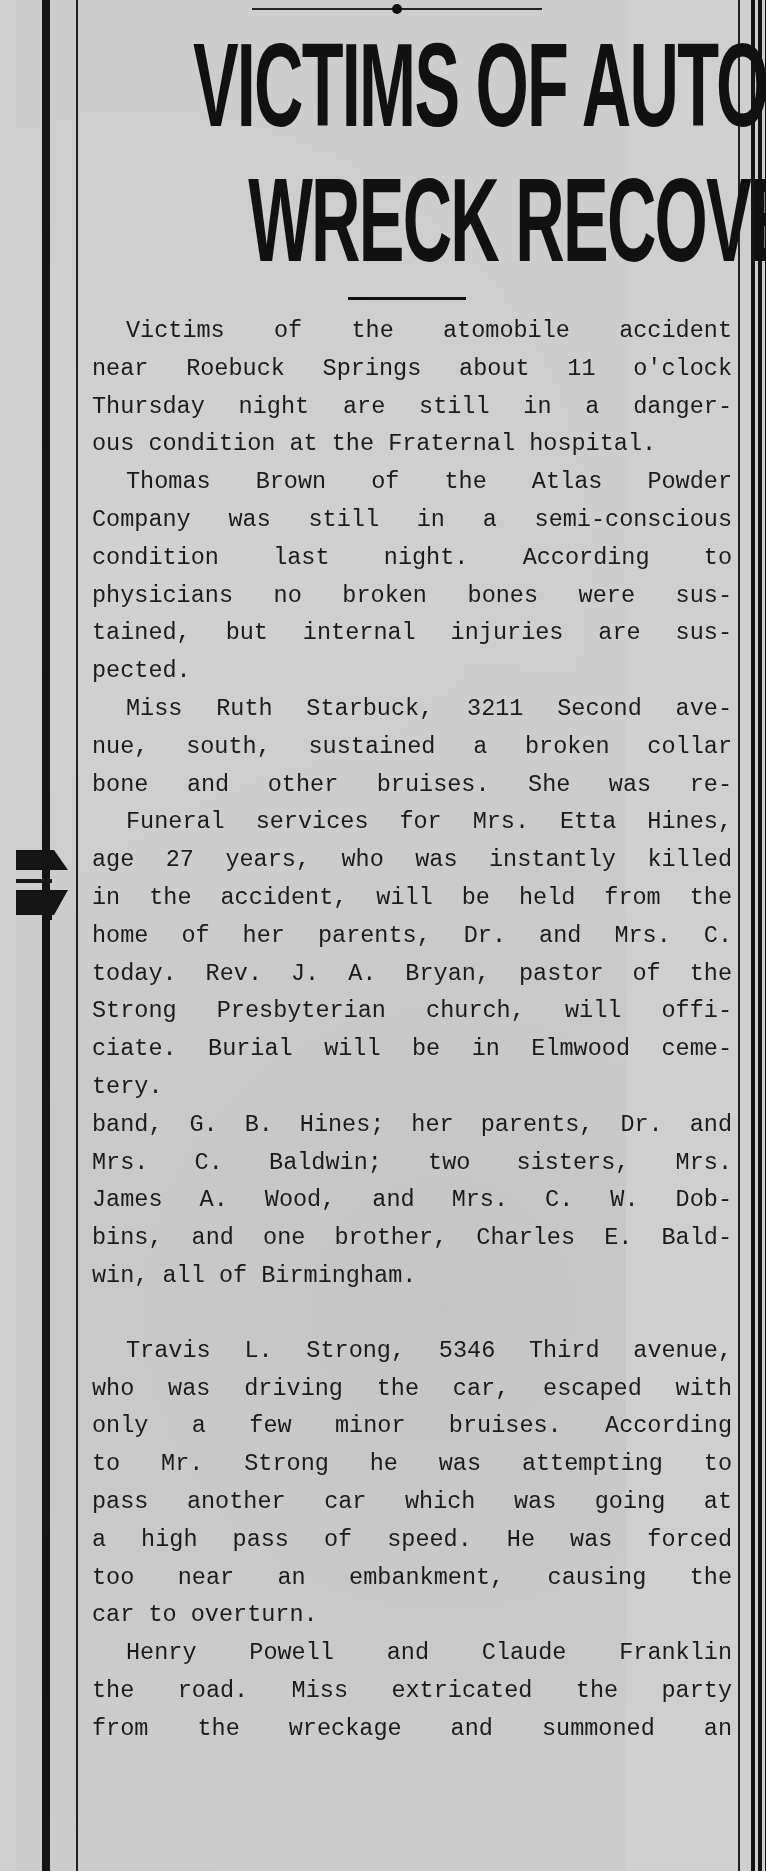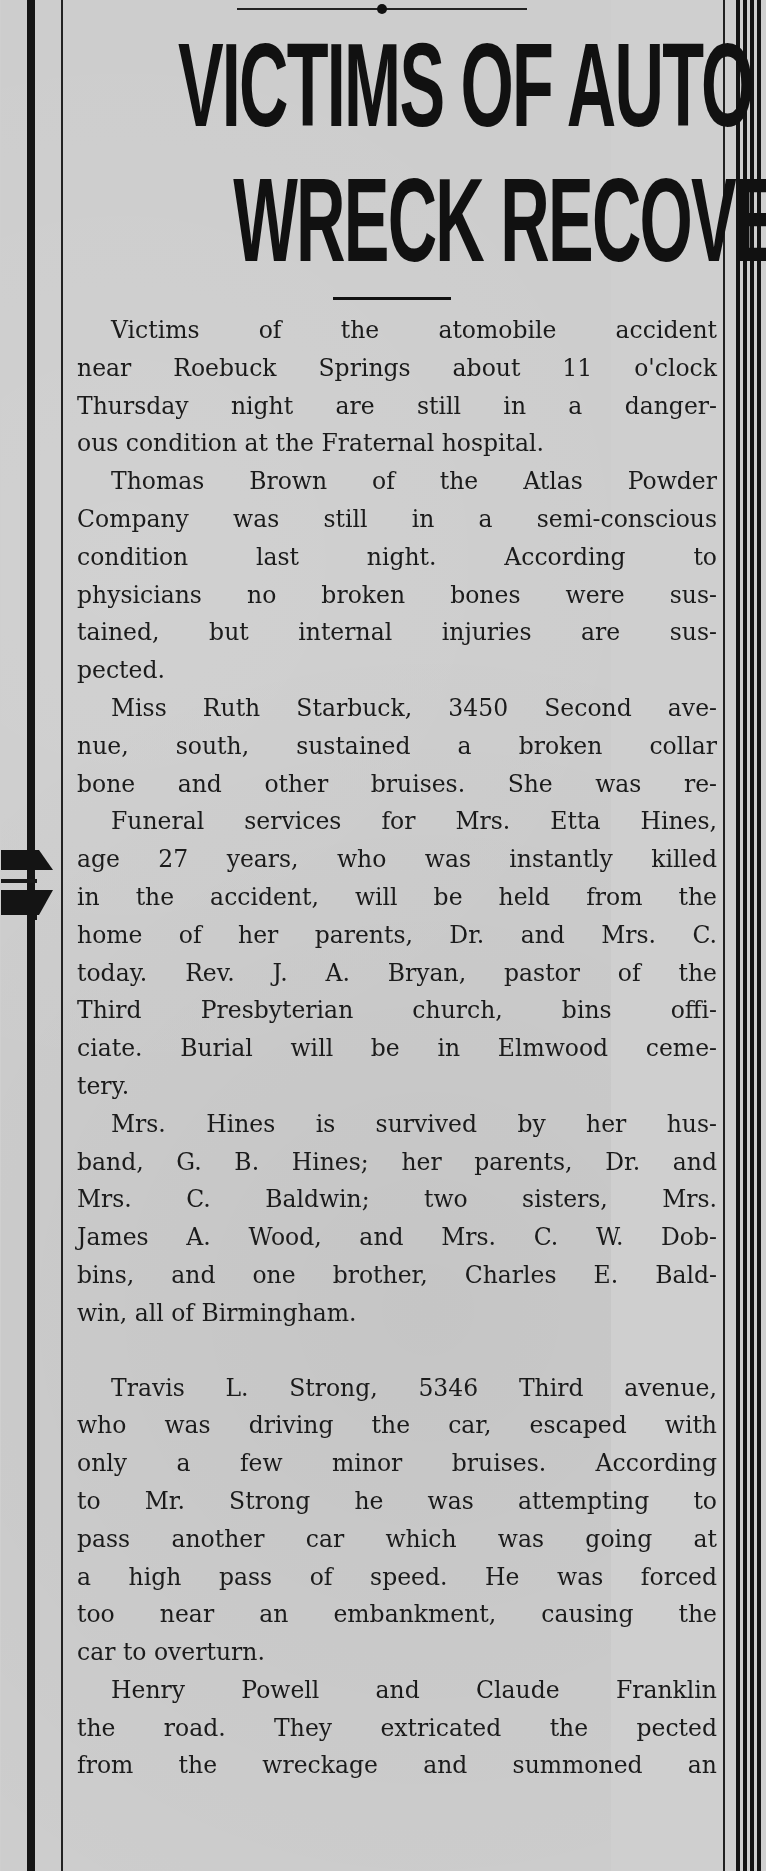--- a/index.html
+++ b/index.html
@@ -10,21 +10,21 @@
       width: 766px;
       height: 1871px;
       background: #cfcfcf;
       position: relative;
       overflow: hidden;
       font-family: "DejaVu Serif", serif;
       color: #1a1a1a;
     }
     .page {
       position: absolute;
-      left: 1px; top: 0;
+      left: 16px; top: 0;
       width: 610px; height: 1871px;
       background:
         radial-gradient(circle at 20% 30%, rgba(255,255,255,0.08), transparent 40%),
         radial-gradient(circle at 70% 70%, rgba(0,0,0,0.04), transparent 50%),
         #cdcdcd;
     }
     
     .rule-left-thick {
       position: absolute;
       left: 26px; top: 0;
@@ -104,20 +104,21 @@
       font-family: "DejaVu Serif", serif;
       font-size: 23.5px;
       line-height: 37.8px;
       color: #1b1b1b;
       text-align: justify;
     }
     .article p {
       margin: 0;
       text-indent: 34px;
       text-align-last: left;
+      font-family: Liberation Mono, monospace;
     }
     .article p .ln {
       display: block;
       text-align: justify;
       text-align-last: justify;
       white-space: nowrap;
     }
     .article p .ln.last {
       text-align-last: left;
     }
@@ -168,52 +169,51 @@
       </p>
       <p style="text-indent: 0px;">
         <span class="ln first">Thomas Brown of the Atlas Powder</span>
         <span class="ln">Company was still in a semi-conscious</span>
         <span class="ln">condition last night. According to</span>
         <span class="ln">physicians no broken bones were sus-</span>
         <span class="ln">tained, but internal injuries are sus-</span>
         <span class="ln last">pected.</span>
       </p>
       <p style="text-indent: 0px;">
-        <span class="ln first">Miss Ruth Starbuck, 3450 Second ave-</span>
+        <span class="ln first">Miss Ruth Starbuck, 3211 Second ave-</span>
         <span class="ln">nue, south, sustained a broken collar</span>
         <span class="ln">bone and other bruises. She was re-</span>
       </p>
       <p style="text-indent: 0px;">
         <span class="ln first">Funeral services for Mrs. Etta Hines,</span>
         <span class="ln">age 27 years, who was instantly killed</span>
         <span class="ln">in the accident, will be held from the</span>
         <span class="ln">home of her parents, Dr. and Mrs. C.</span>
         <span class="ln">today. Rev. J. A. Bryan, pastor of the</span>
-        <span class="ln">Third Presbyterian church, bins offi-</span>
+        <span class="ln">Strong Presbyterian church, will offi-</span>
         <span class="ln">ciate. Burial will be in Elmwood ceme-</span>
         <span class="ln last">tery.</span>
       </p>
       <p style="text-indent: 0px;">
-        <span class="ln first">Mrs. Hines is survived by her hus-</span>
         <span class="ln">band, G. B. Hines; her parents, Dr. and</span>
         <span class="ln">Mrs. C. Baldwin; two sisters, Mrs.</span>
         <span class="ln">James A. Wood, and Mrs. C. W. Dob-</span>
         <span class="ln">bins, and one brother, Charles E. Bald-</span>
         <span class="ln last">win, all of Birmingham.</span>
       </p>
       <p style="text-indent: 0px; margin-top: 37px;">
         <span class="ln first">Travis L. Strong, 5346 Third avenue,</span>
         <span class="ln">who was driving the car, escaped with</span>
         <span class="ln">only a few minor bruises. According</span>
         <span class="ln">to Mr. Strong he was attempting to</span>
         <span class="ln">pass another car which was going at</span>
         <span class="ln">a high pass of speed. He was forced</span>
         <span class="ln">too near an embankment, causing the</span>
         <span class="ln last">car to overturn.</span>
       </p>
       <p style="text-indent: 0px;">
         <span class="ln first">Henry Powell and Claude Franklin</span>
-        <span class="ln">the road. They extricated the pected</span>
+        <span class="ln">the road. Miss extricated the party</span>
         <span class="ln">from the wreckage and summoned an</span>
       </p>
     </div>
 
 </div>
 
 </body></html>

